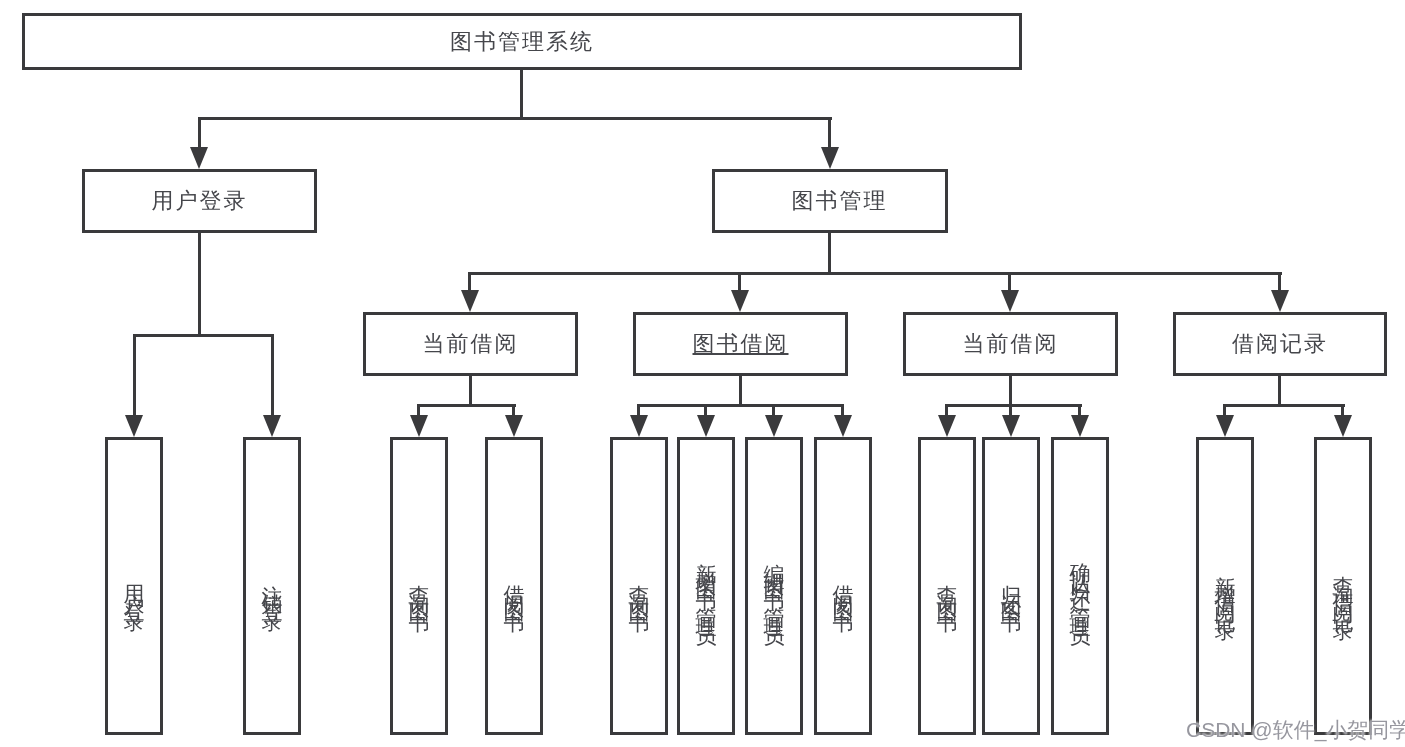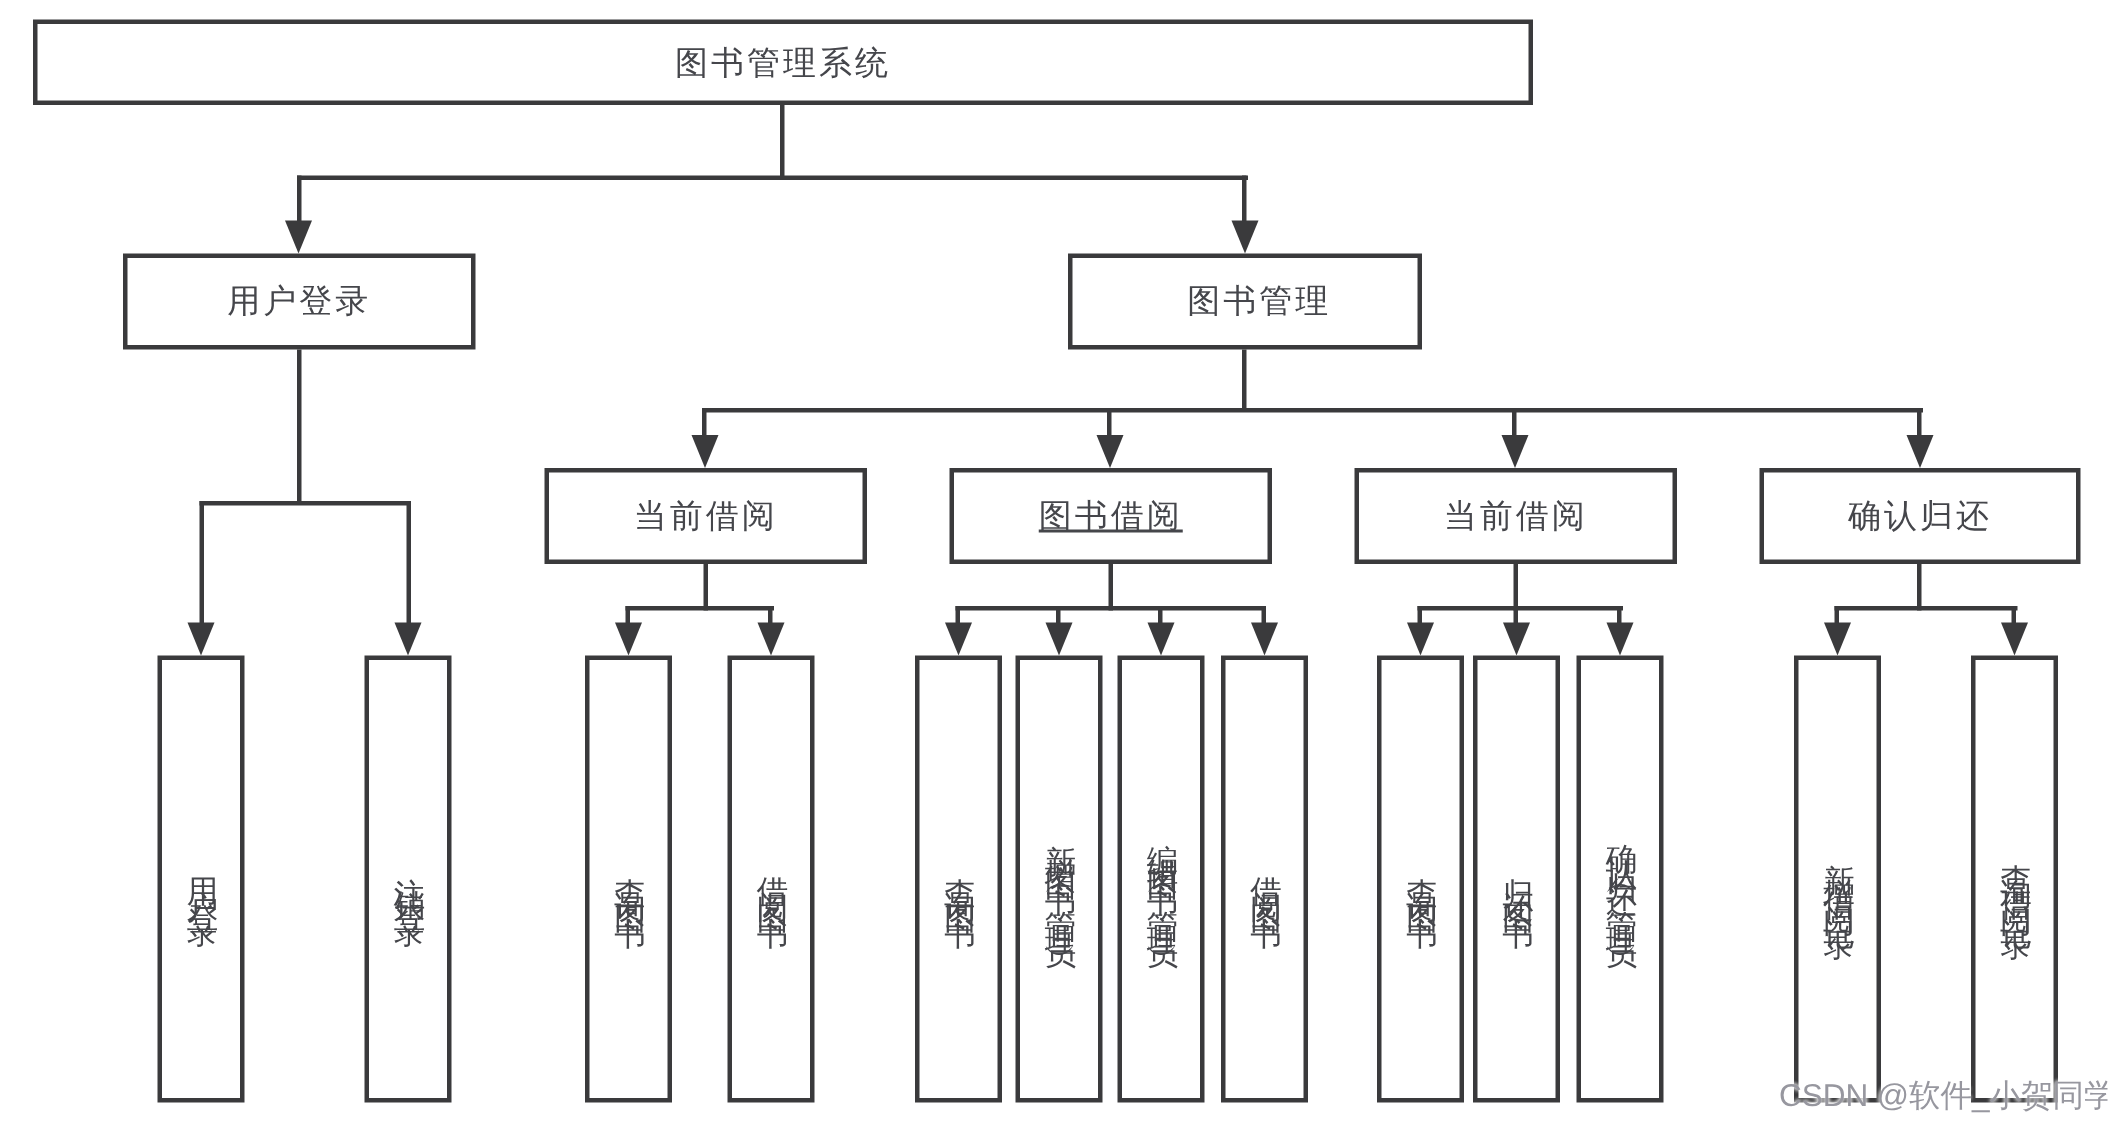--- a/index.html
+++ b/index.html
@@ -69,21 +69,21 @@
 
   <div class="node hnode" style="left:633px; top:312px; width:215px; height:64px;text-decoration:underline;">
     <span>图书借阅</span>
   </div>
 
   <div class="node hnode" style="left:903px; top:312px; width:215px; height:64px;">
     <span>当前借阅</span>
   </div>
 
   <div class="node hnode" style="left:1173px; top:312px; width:214px; height:64px;">
-    <span>确认归还</span>
+    <span>借阅记录</span>
   </div>
 
   <div class="node leaf" style="left:105px;">
     <span class="vtext">用户登录</span>
   </div>
   <div class="node leaf" style="left:243px;">
     <span class="vtext">注销登录</span>
   </div>
 
   <div class="node leaf" style="left:390px;">

